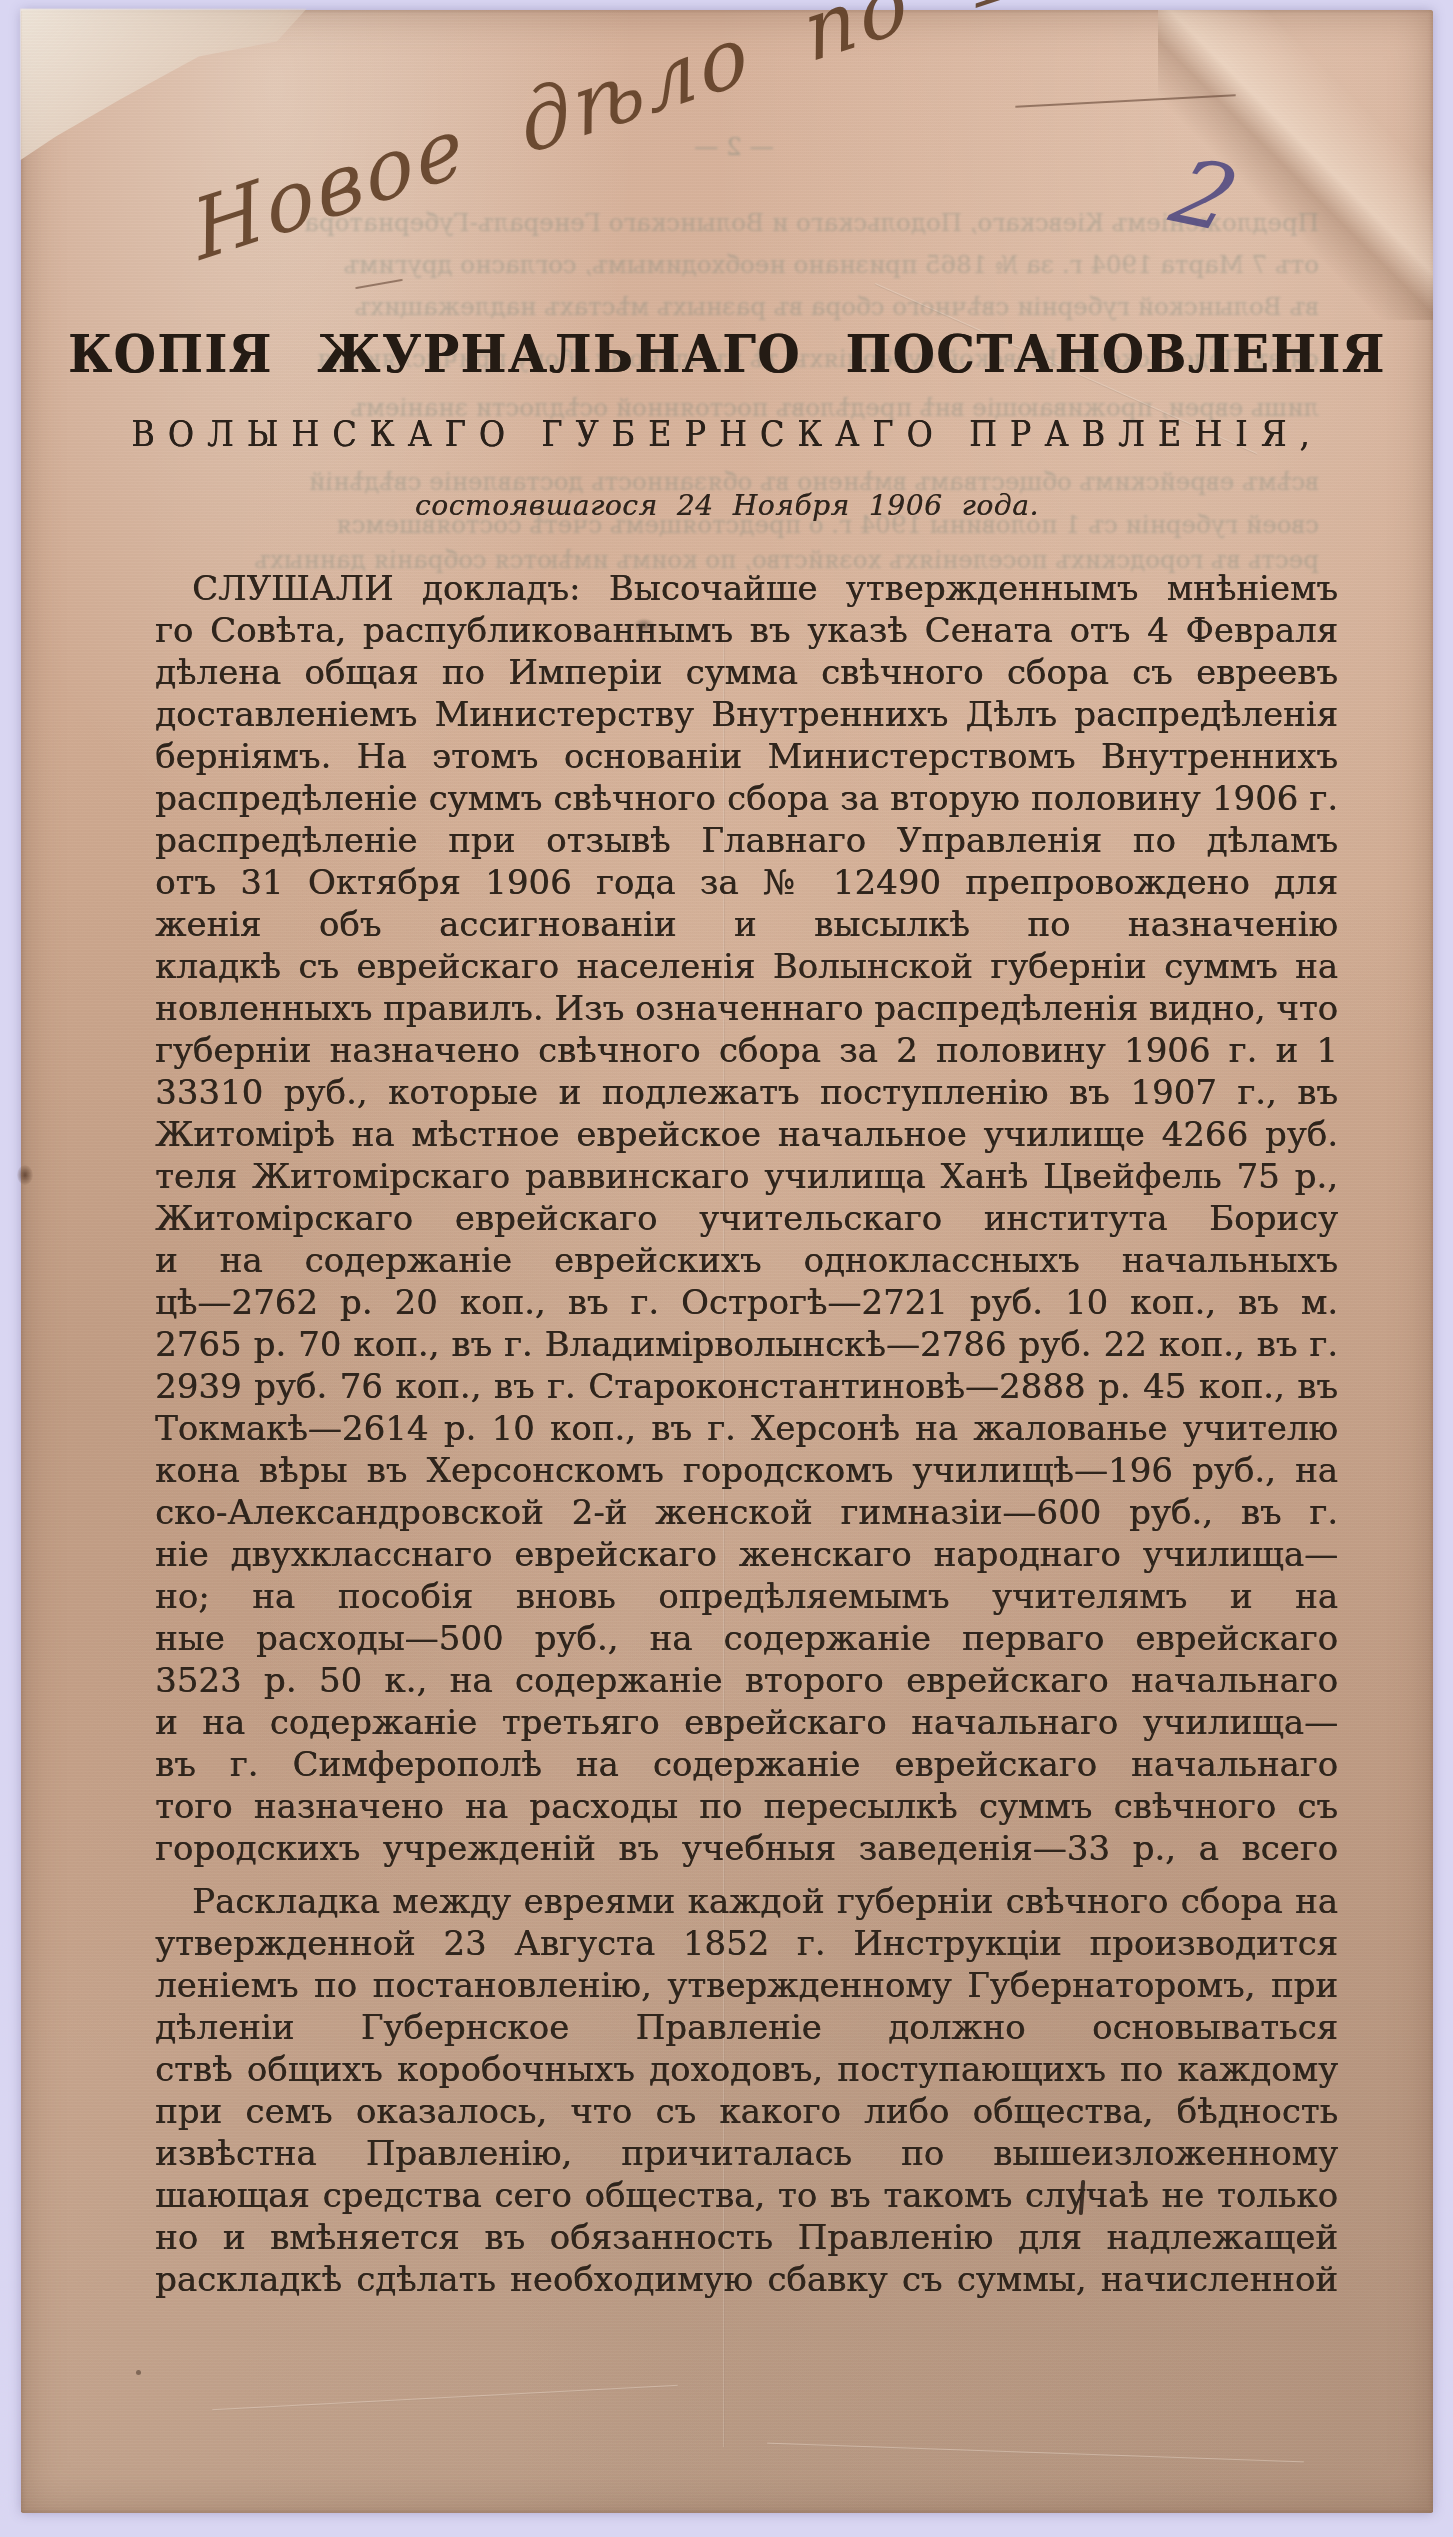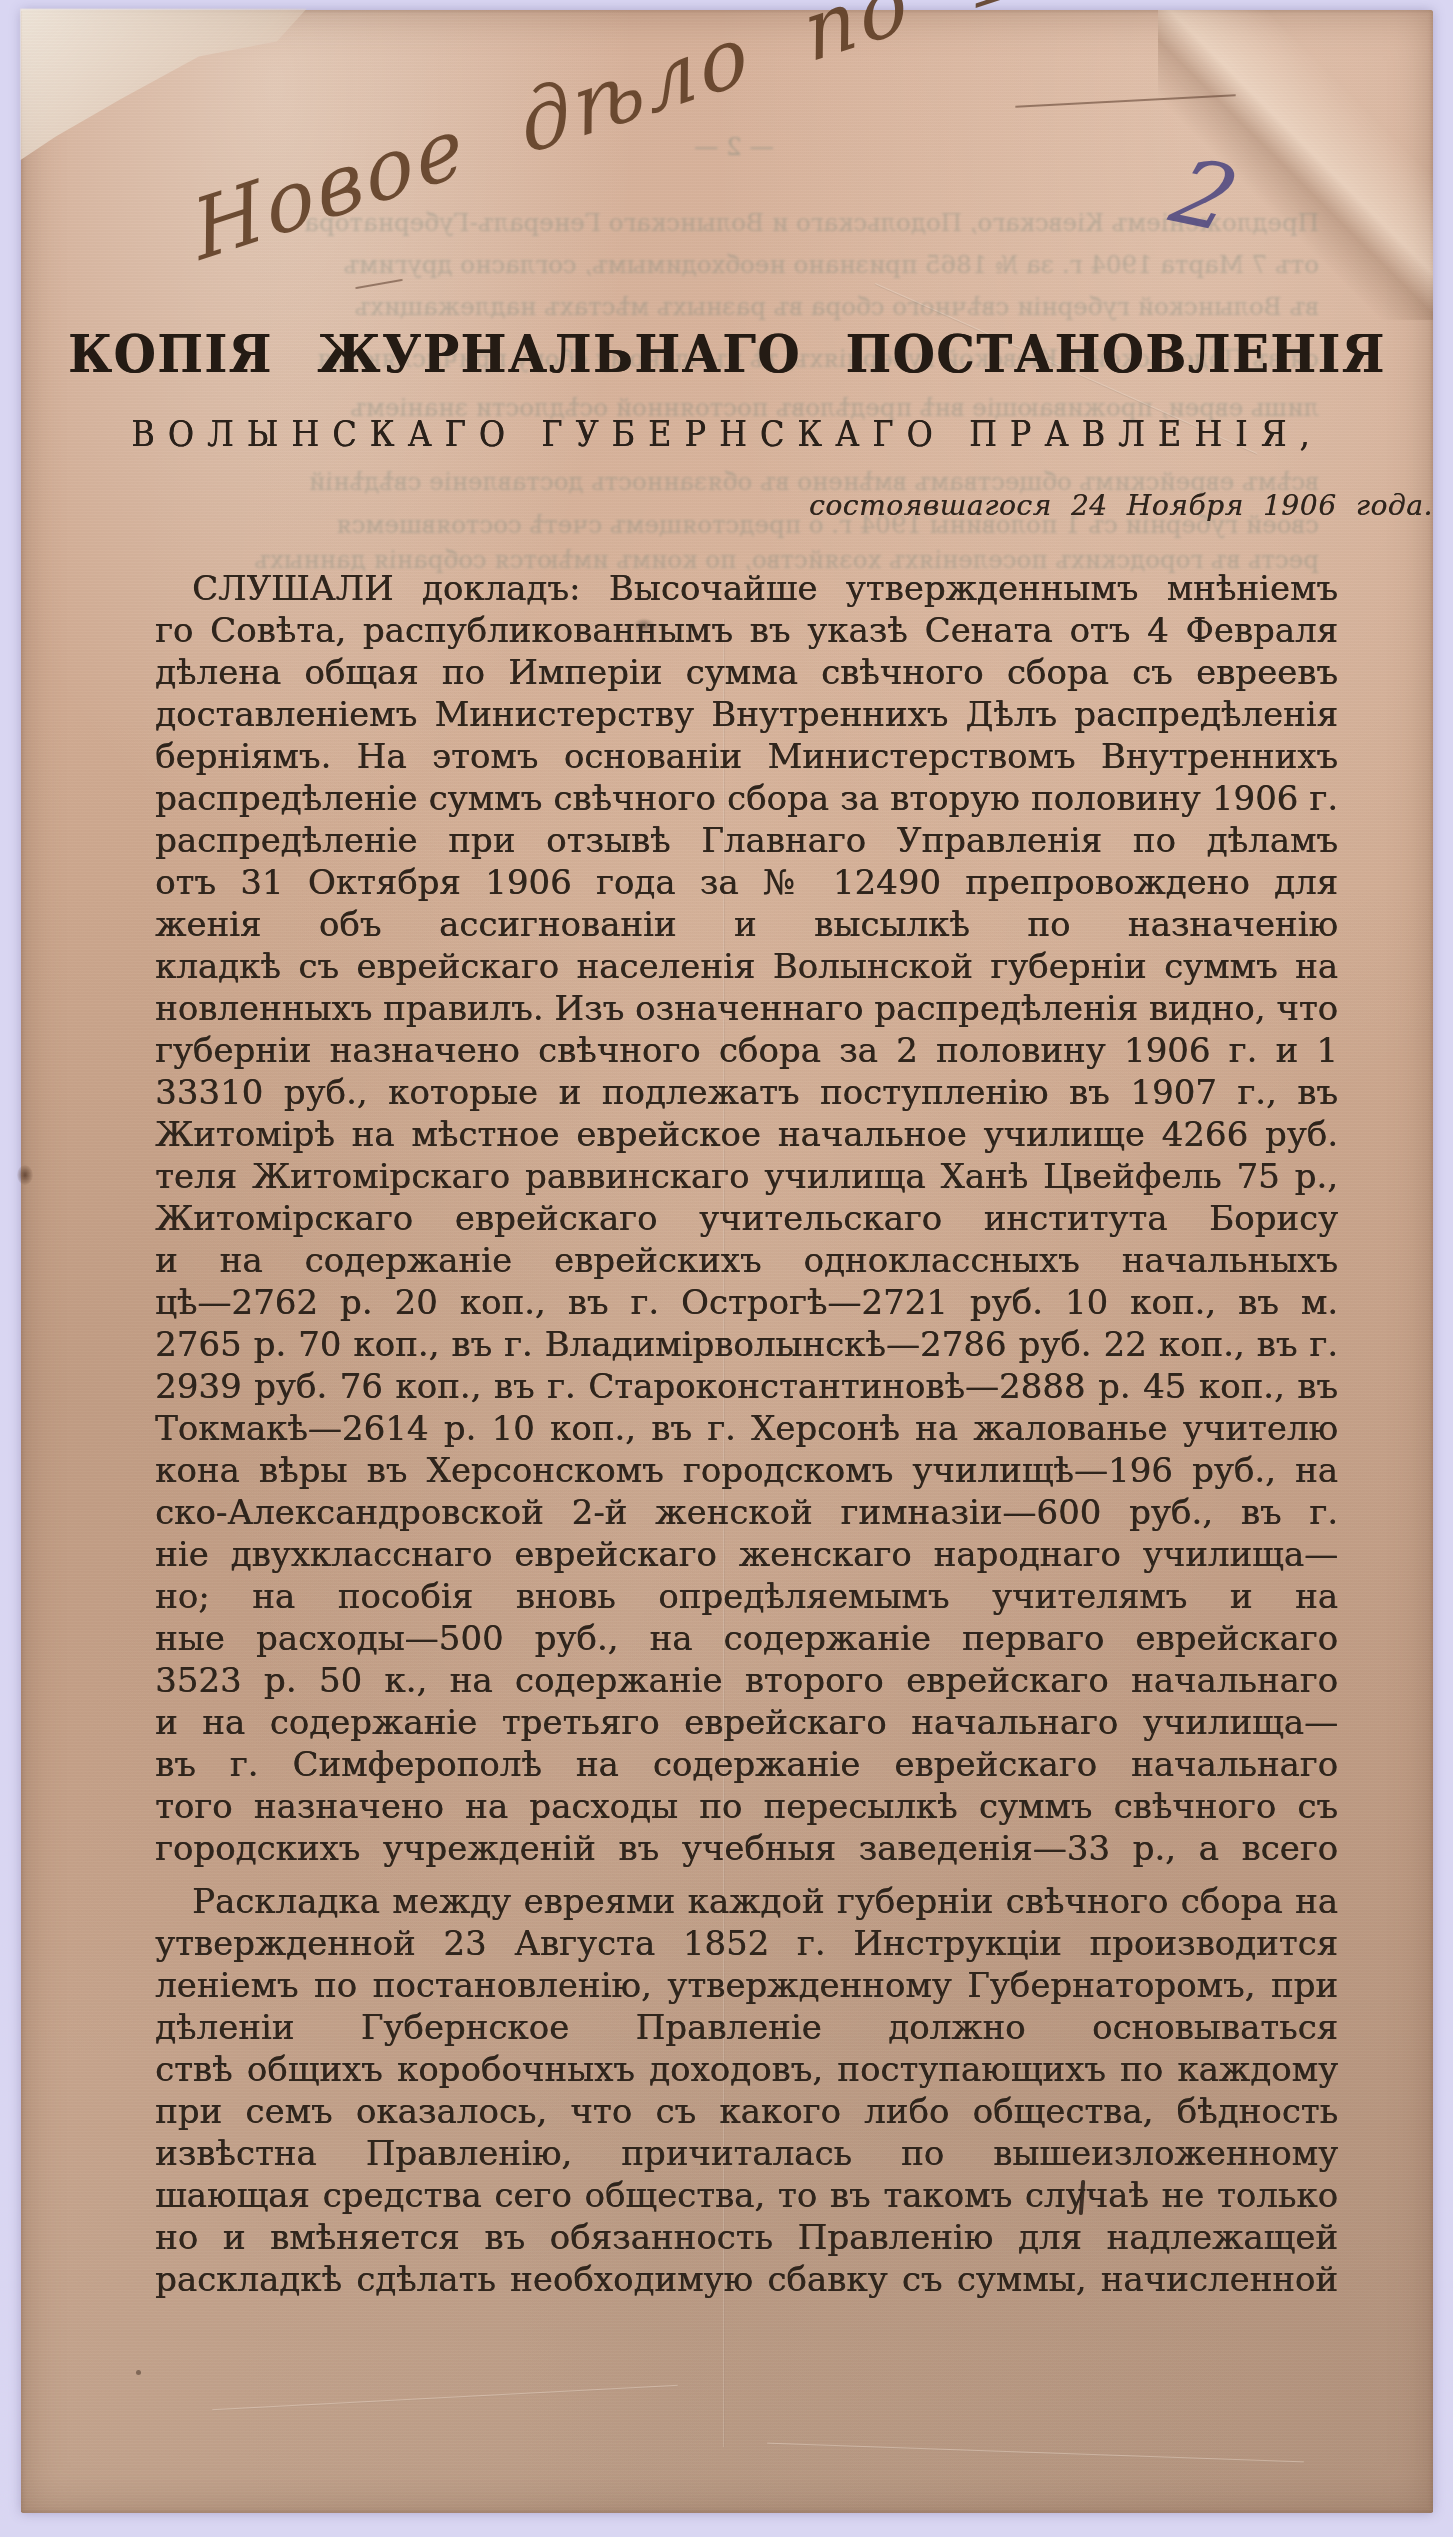--- a/index.html
+++ b/index.html
@@ -155,21 +155,20 @@
     transform: scaleY(1.12);
     text-shadow: 0.3px 0 0 #2a211a;
   }
   #session-date {
     top: 479px;
     font-style: italic;
     font-size: 28px;
     letter-spacing: 0.6px; word-spacing: 9.6px;
     color: #2e241c;
     text-shadow: 0.3px 0 0 rgba(46,36,28,0.8);
-    text-align: right;
   }
   
   #body-text {
     position: absolute; left: 134px; top: 557px;
     width: 1183px;
     font-size: 34px;
     color: #2f251c;
     z-index: 5;
   }
   .para { margin: 0; }

